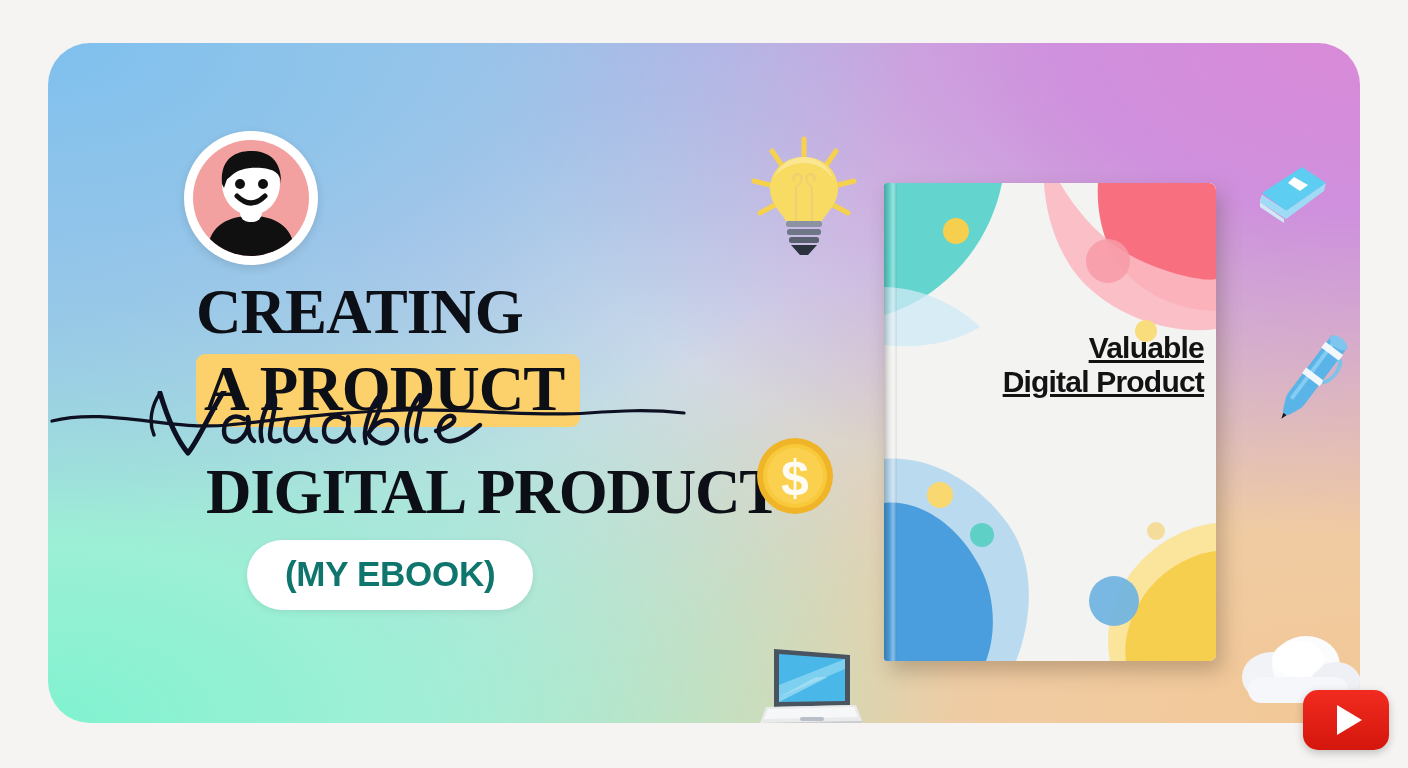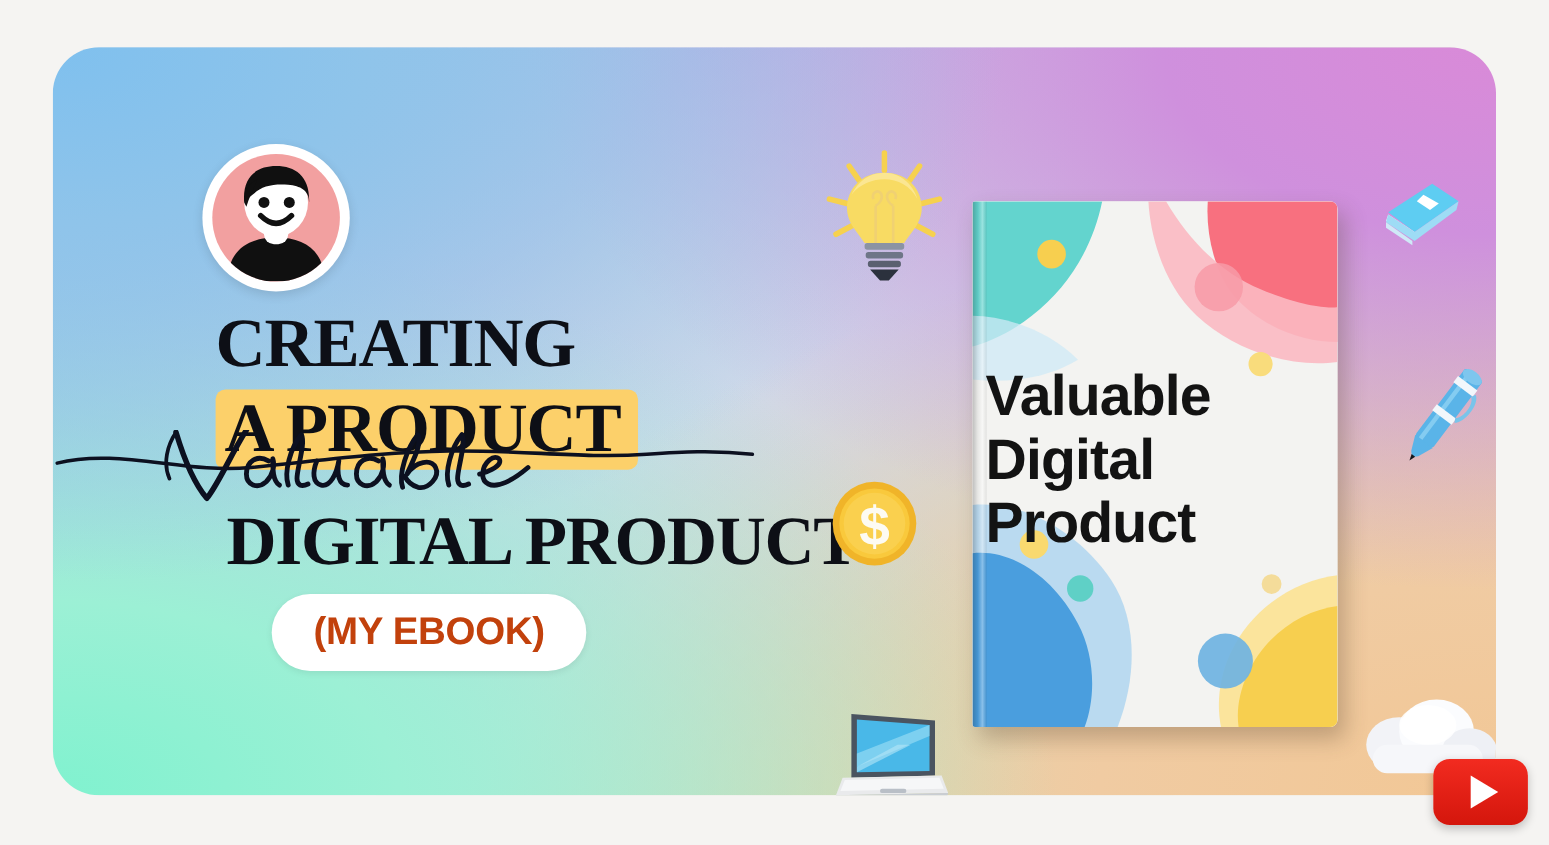--- a/index.html
+++ b/index.html
@@ -110,21 +110,21 @@
   
   #ebook-pill {
     position: absolute;
     left: 199px;
     top: 497px;
     padding: 14px 38px 16px;
     background: #ffffff;
     border-radius: 40px;
     font-size: 35px;
     font-weight: 700;
-    color: #c2410c;
+    color: #0f766e;
     letter-spacing: -0.3px;
     box-shadow: 0 2px 7px rgba(0,0,0,.08);
     white-space: nowrap;
   }
 
   
   #book {
     position: absolute;
     left: 836px;
     top: 140px;
@@ -141,28 +141,29 @@
     left: 0; top: 0; bottom: 0;
     width: 13px;
     background: linear-gradient(90deg, rgba(0,0,0,.22) 0%, rgba(0,0,0,.05) 38%, rgba(255,255,255,.35) 70%, rgba(0,0,0,.07) 100%);
     z-index: 6;
   }
   #book-title {
     position: absolute;
     z-index: 5;
     left: 0; right: 0;
     top: 148px;
-    text-align: left;
+    text-align: right;
     color: #131313;
     font-weight: 900;
-    font-size: 52px;
+    font-size: 30px;
     line-height: 1.12;
     letter-spacing: -0.8px;
     font-family: "Liberation Sans", sans-serif;
     padding: 0 12px;
+    text-decoration: underline;
   }
 
   
   .deco { position: absolute; }
 
   #youtube-badge {
     position: absolute;
     left: 1303px;
     top: 690px;
     width: 86px;

